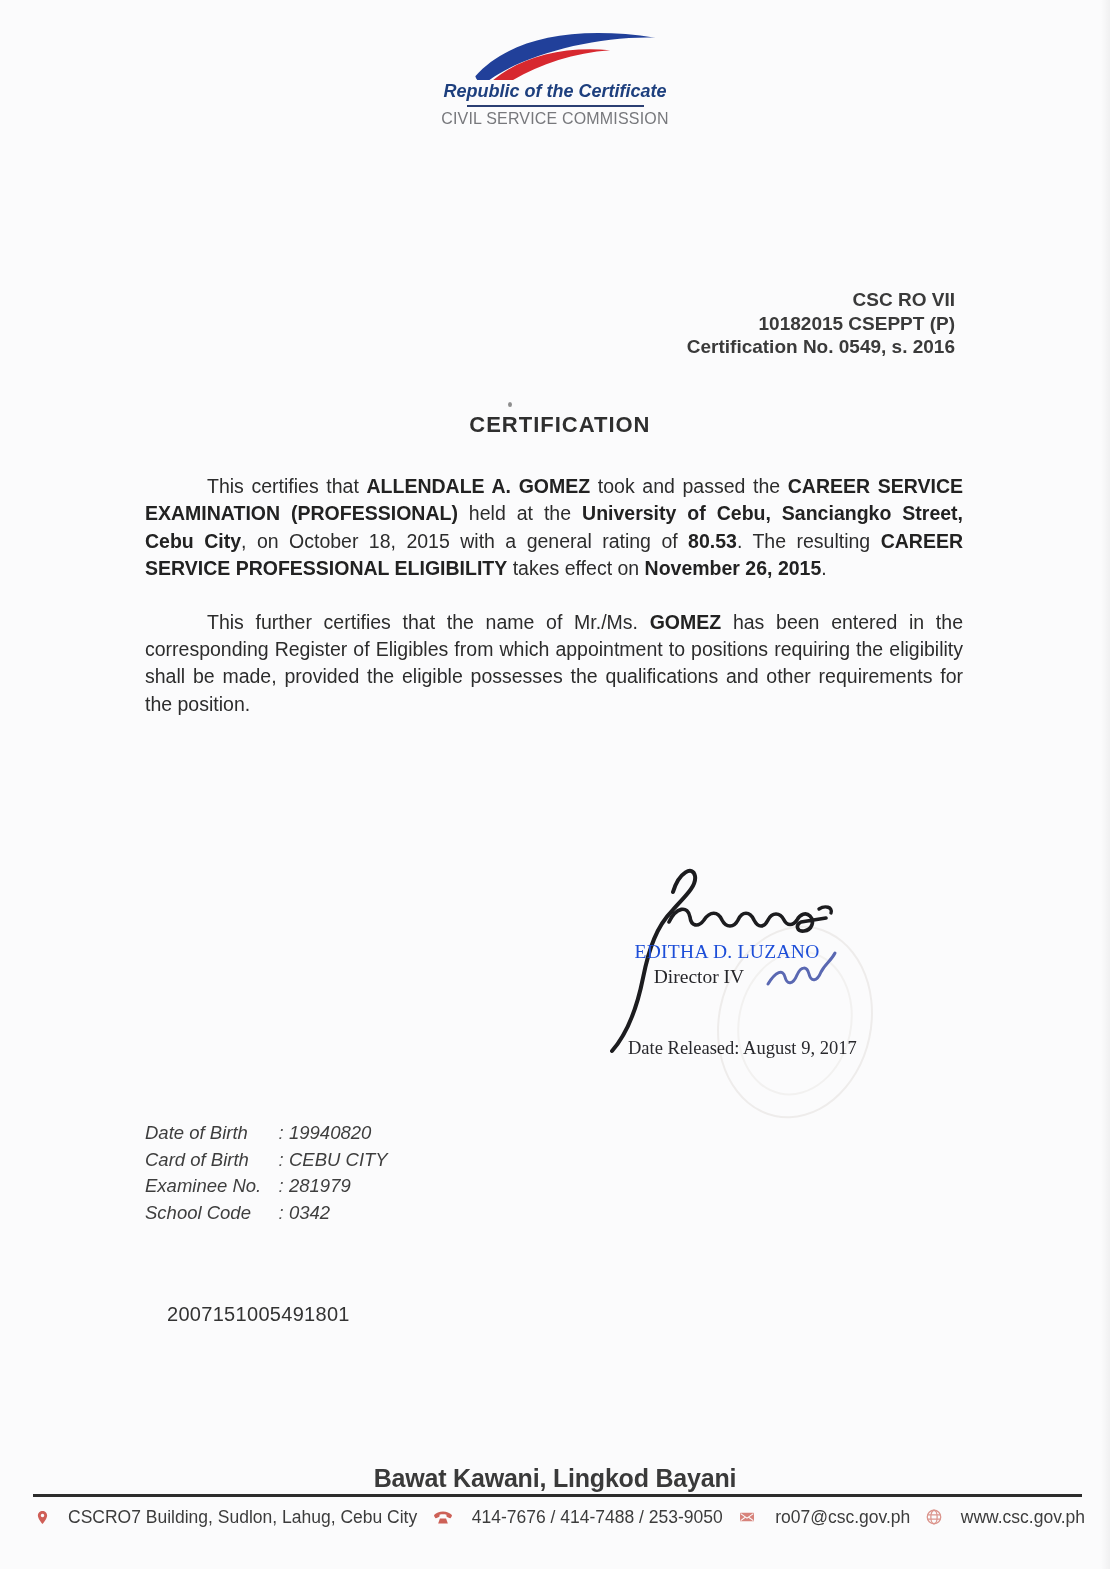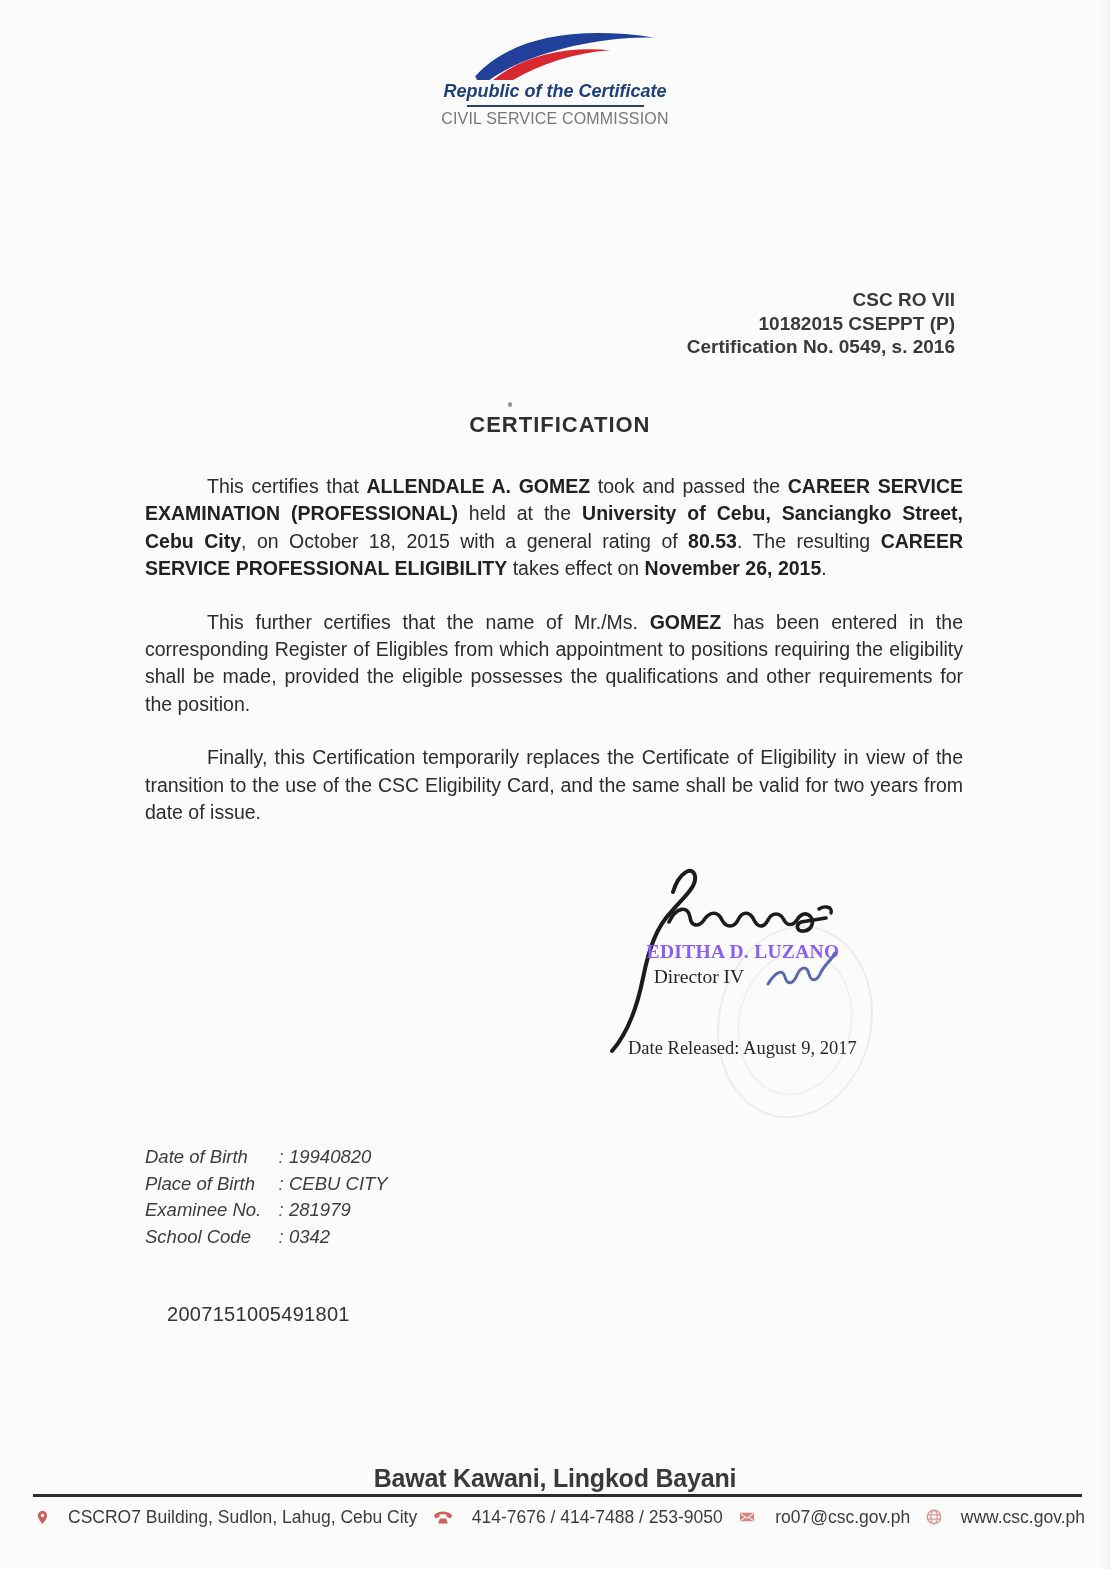--- a/index.html
+++ b/index.html
@@ -32,29 +32,29 @@
   .content{position:absolute;top:473px;left:145px;width:818px;font-size:19.5px;line-height:27.4px;text-align:justify;color:#2c2c2c;}
   .content p{margin:0 0 26px 0;text-indent:62px;}
   .content b{color:#222;}
   .dateline{text-align:left;margin-top:9px !important;}
 
   
   .sig-ink{position:absolute;left:593px;top:860px;width:252px;height:200px;}
   .seal{position:absolute;border-radius:50%;pointer-events:none;}
   .seal-outer{left:718px;top:925px;width:150px;height:190px;border:2px solid rgba(125,112,92,.10);transform:rotate(12deg);}
   .seal-inner{left:738px;top:950px;width:110px;height:142px;border:2px solid rgba(125,112,92,.07);transform:rotate(12deg);}
-  .signatory-name{position:absolute;left:636px;top:941px;width:214px;text-align:center;
-    font-family:"Liberation Serif",serif;font-weight:bold;font-size:19.5px;letter-spacing:.3px;color:#8b5cf6;}
+  .signatory-name{position:absolute;left:620px;top:941px;width:214px;text-align:center;
+    font-family:"Liberation Serif",serif;font-weight:normal;font-size:19.5px;letter-spacing:.3px;color:#1d4ed8;}
   .signatory-pos{position:absolute;left:606px;top:966px;width:186px;text-align:center;
     font-family:"Liberation Serif",serif;font-size:19.5px;color:#26262a;}
   .initials-ink{position:absolute;left:762px;top:940px;width:80px;height:56px;}
   .date-released{position:absolute;left:628px;top:1038px;font-family:"Liberation Serif",serif;font-size:18.5px;color:#28282c;}
 
   
-  .details{position:absolute;left:145px;top:1144px;font-style:italic;font-size:18.5px;line-height:26.6px;color:#3e3e3e;}
+  .details{position:absolute;left:145px;top:1120px;font-style:italic;font-size:18.5px;line-height:26.6px;color:#3e3e3e;}
   .detail-row{display:flex;}
   .detail-label{width:128px;}
   .detail-sep{width:16px;text-align:center;color:#555;}
   .refnum{position:absolute;left:143px;top:1303px;font-size:20px;letter-spacing:.3px;color:#333;margin-left:24px;}
 
   
   .tagline{position:absolute;top:1464px;left:0;width:100%;text-align:center;font-size:25px;font-weight:bold;letter-spacing:-.2px;color:#3a3a3a;}
   .footer-rule{position:absolute;top:1494px;left:33px;right:28px;height:3px;background:#2c2c2c;}
   .contacts{position:absolute;top:1503px;left:35px;right:25px;height:28px;display:flex;justify-content:space-between;align-items:center;font-size:17.5px;color:#3c3c3c;}
   .contact-item{display:flex;align-items:center;gap:18px;}
@@ -81,21 +81,20 @@
   <div>Certification No. 0549, s. 2016</div>
 </div>
 
 <div class="artifact-dot"></div>
 <div class="doc-title">CERTIFICATION</div>
 
 <div class="content">
   <div id="paragraphs">
       <p><span>This certifies that </span><b>ALLENDALE A. GOMEZ</b><span>  took and passed the </span><b>CAREER SERVICE EXAMINATION (PROFESSIONAL)</b><span> held at the </span><b>University of Cebu, Sanciangko Street, Cebu City</b><span>, on October 18, 2015 with a general rating of </span><b>80.53</b><span>. The resulting </span><b>CAREER SERVICE PROFESSIONAL ELIGIBILITY</b><span> takes effect on </span><b>November 26, 2015</b><span>.</span></p>
       <p><span>This further certifies that the name of Mr./Ms. </span><b>GOMEZ</b><span> has been entered in the corresponding Register of Eligibles from which appointment to positions requiring the eligibility shall be made, provided the eligible possesses the qualifications and other requirements for the position.</span></p>
-      <p><span>Finally, this Certification temporarily replaces the Certificate of Eligibility in view of the transition to the use of the CSC Eligibility Card, and the same shall be valid for two years from date of issue.</span></p>
     </div>
 </div>
 
 <div class="seal seal-outer"></div>
 <div class="seal seal-inner"></div>
 <svg class="sig-ink" viewBox="0 0 252 200">
   <g fill="none" stroke="#1c1c1f" stroke-linecap="round" stroke-linejoin="round">
     <path stroke-width="4" d="M80,32 C86,12 100,5 102,16 C104,27 89,39 79,51 C64,66 56,88 50,118 C44,148 33,175 19,191"></path>
     <path stroke-width="3.6" d="M76,62 C83,47 95,45 97,57 C98,66 105,68 111,60 C117,51 125,51 129,60 C133,68 141,68 145,60 C149,51 157,51 161,60 C165,68 171,68 175,60 C179,52 187,52 191,60 C194,66 200,66 204,60 C207,54 213,52 217,56 C222,61 219,70 211,71 C204,72 202,65 208,62 L233,58"></path>
     <path stroke-width="3.4" d="M226,49 C232,45 240,47 238,53"></path>
@@ -108,21 +107,21 @@
 </svg>
 <div class="date-released">Date Released: August 9, 2017</div>
 
 <div class="details" id="details">
     <div class="detail-row">
       <span class="detail-label">Date of Birth</span>
       <span class="detail-sep">:</span>
       <span class="detail-value">19940820</span>
     </div>
     <div class="detail-row">
-      <span class="detail-label">Place of Birth</span>
+      <span class="detail-label">Card of Birth</span>
       <span class="detail-sep">:</span>
       <span class="detail-value">CEBU CITY</span>
     </div>
     <div class="detail-row">
       <span class="detail-label">Examinee No.</span>
       <span class="detail-sep">:</span>
       <span class="detail-value">281979</span>
     </div>
     <div class="detail-row">
       <span class="detail-label">School Code</span>

